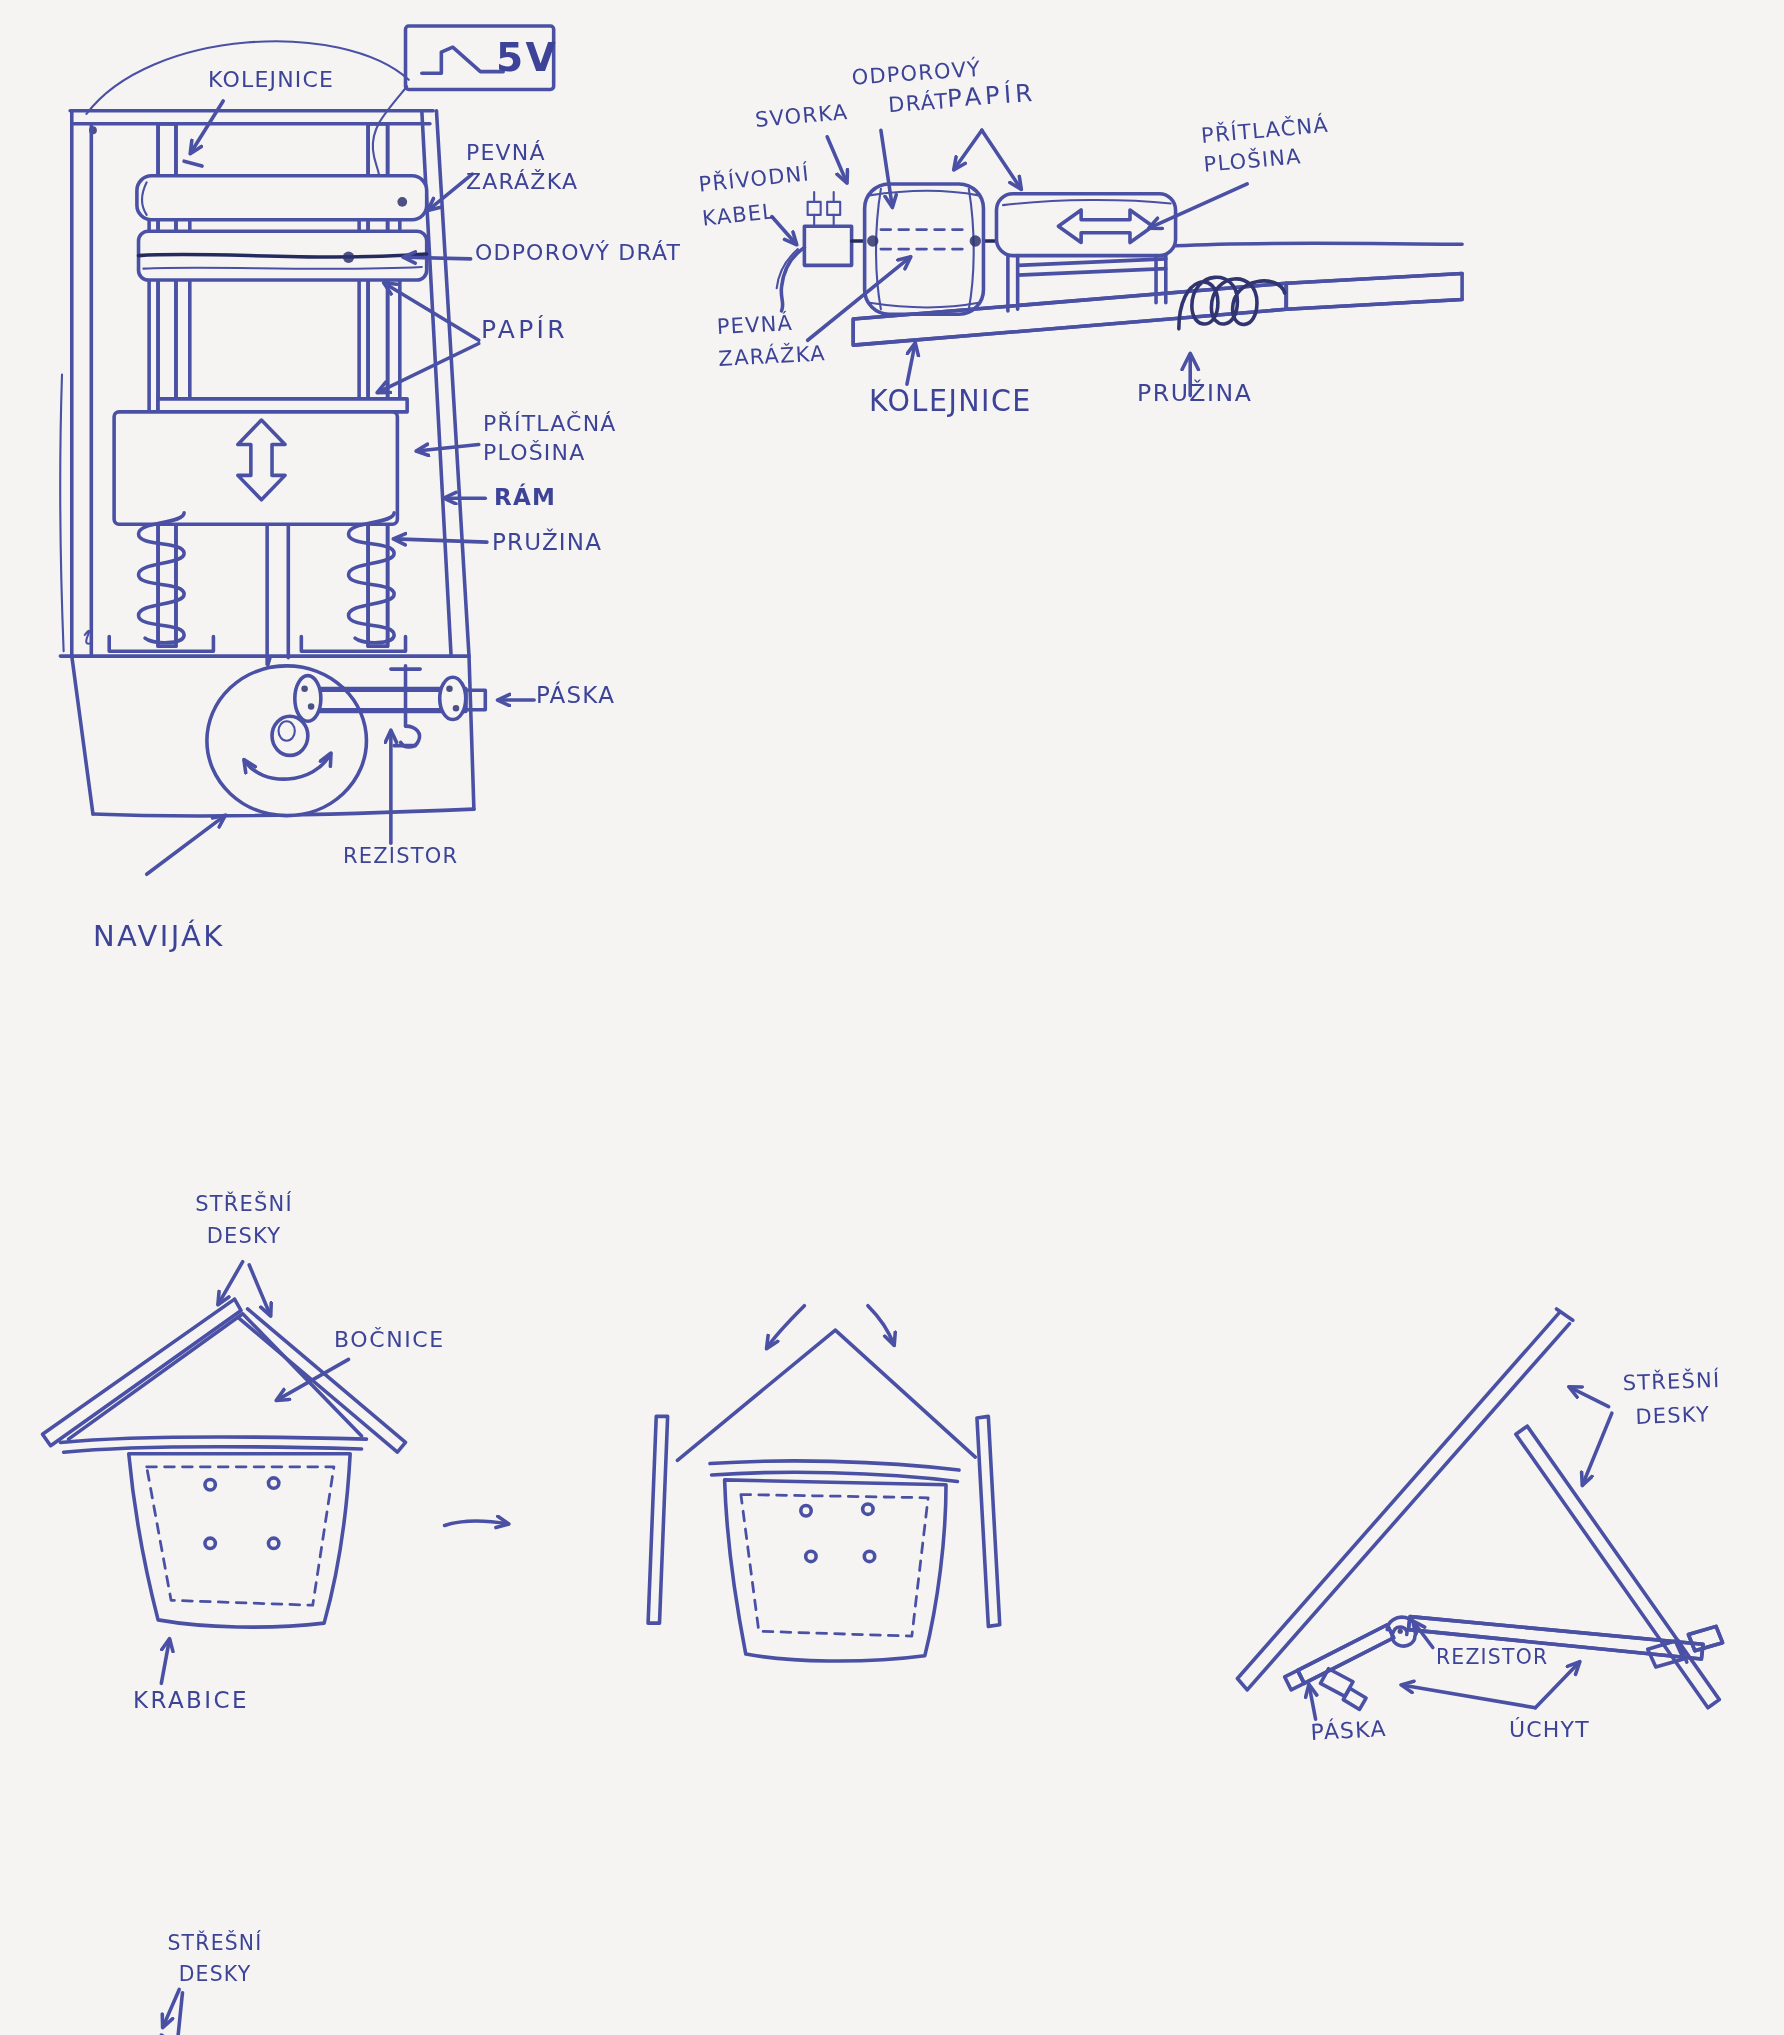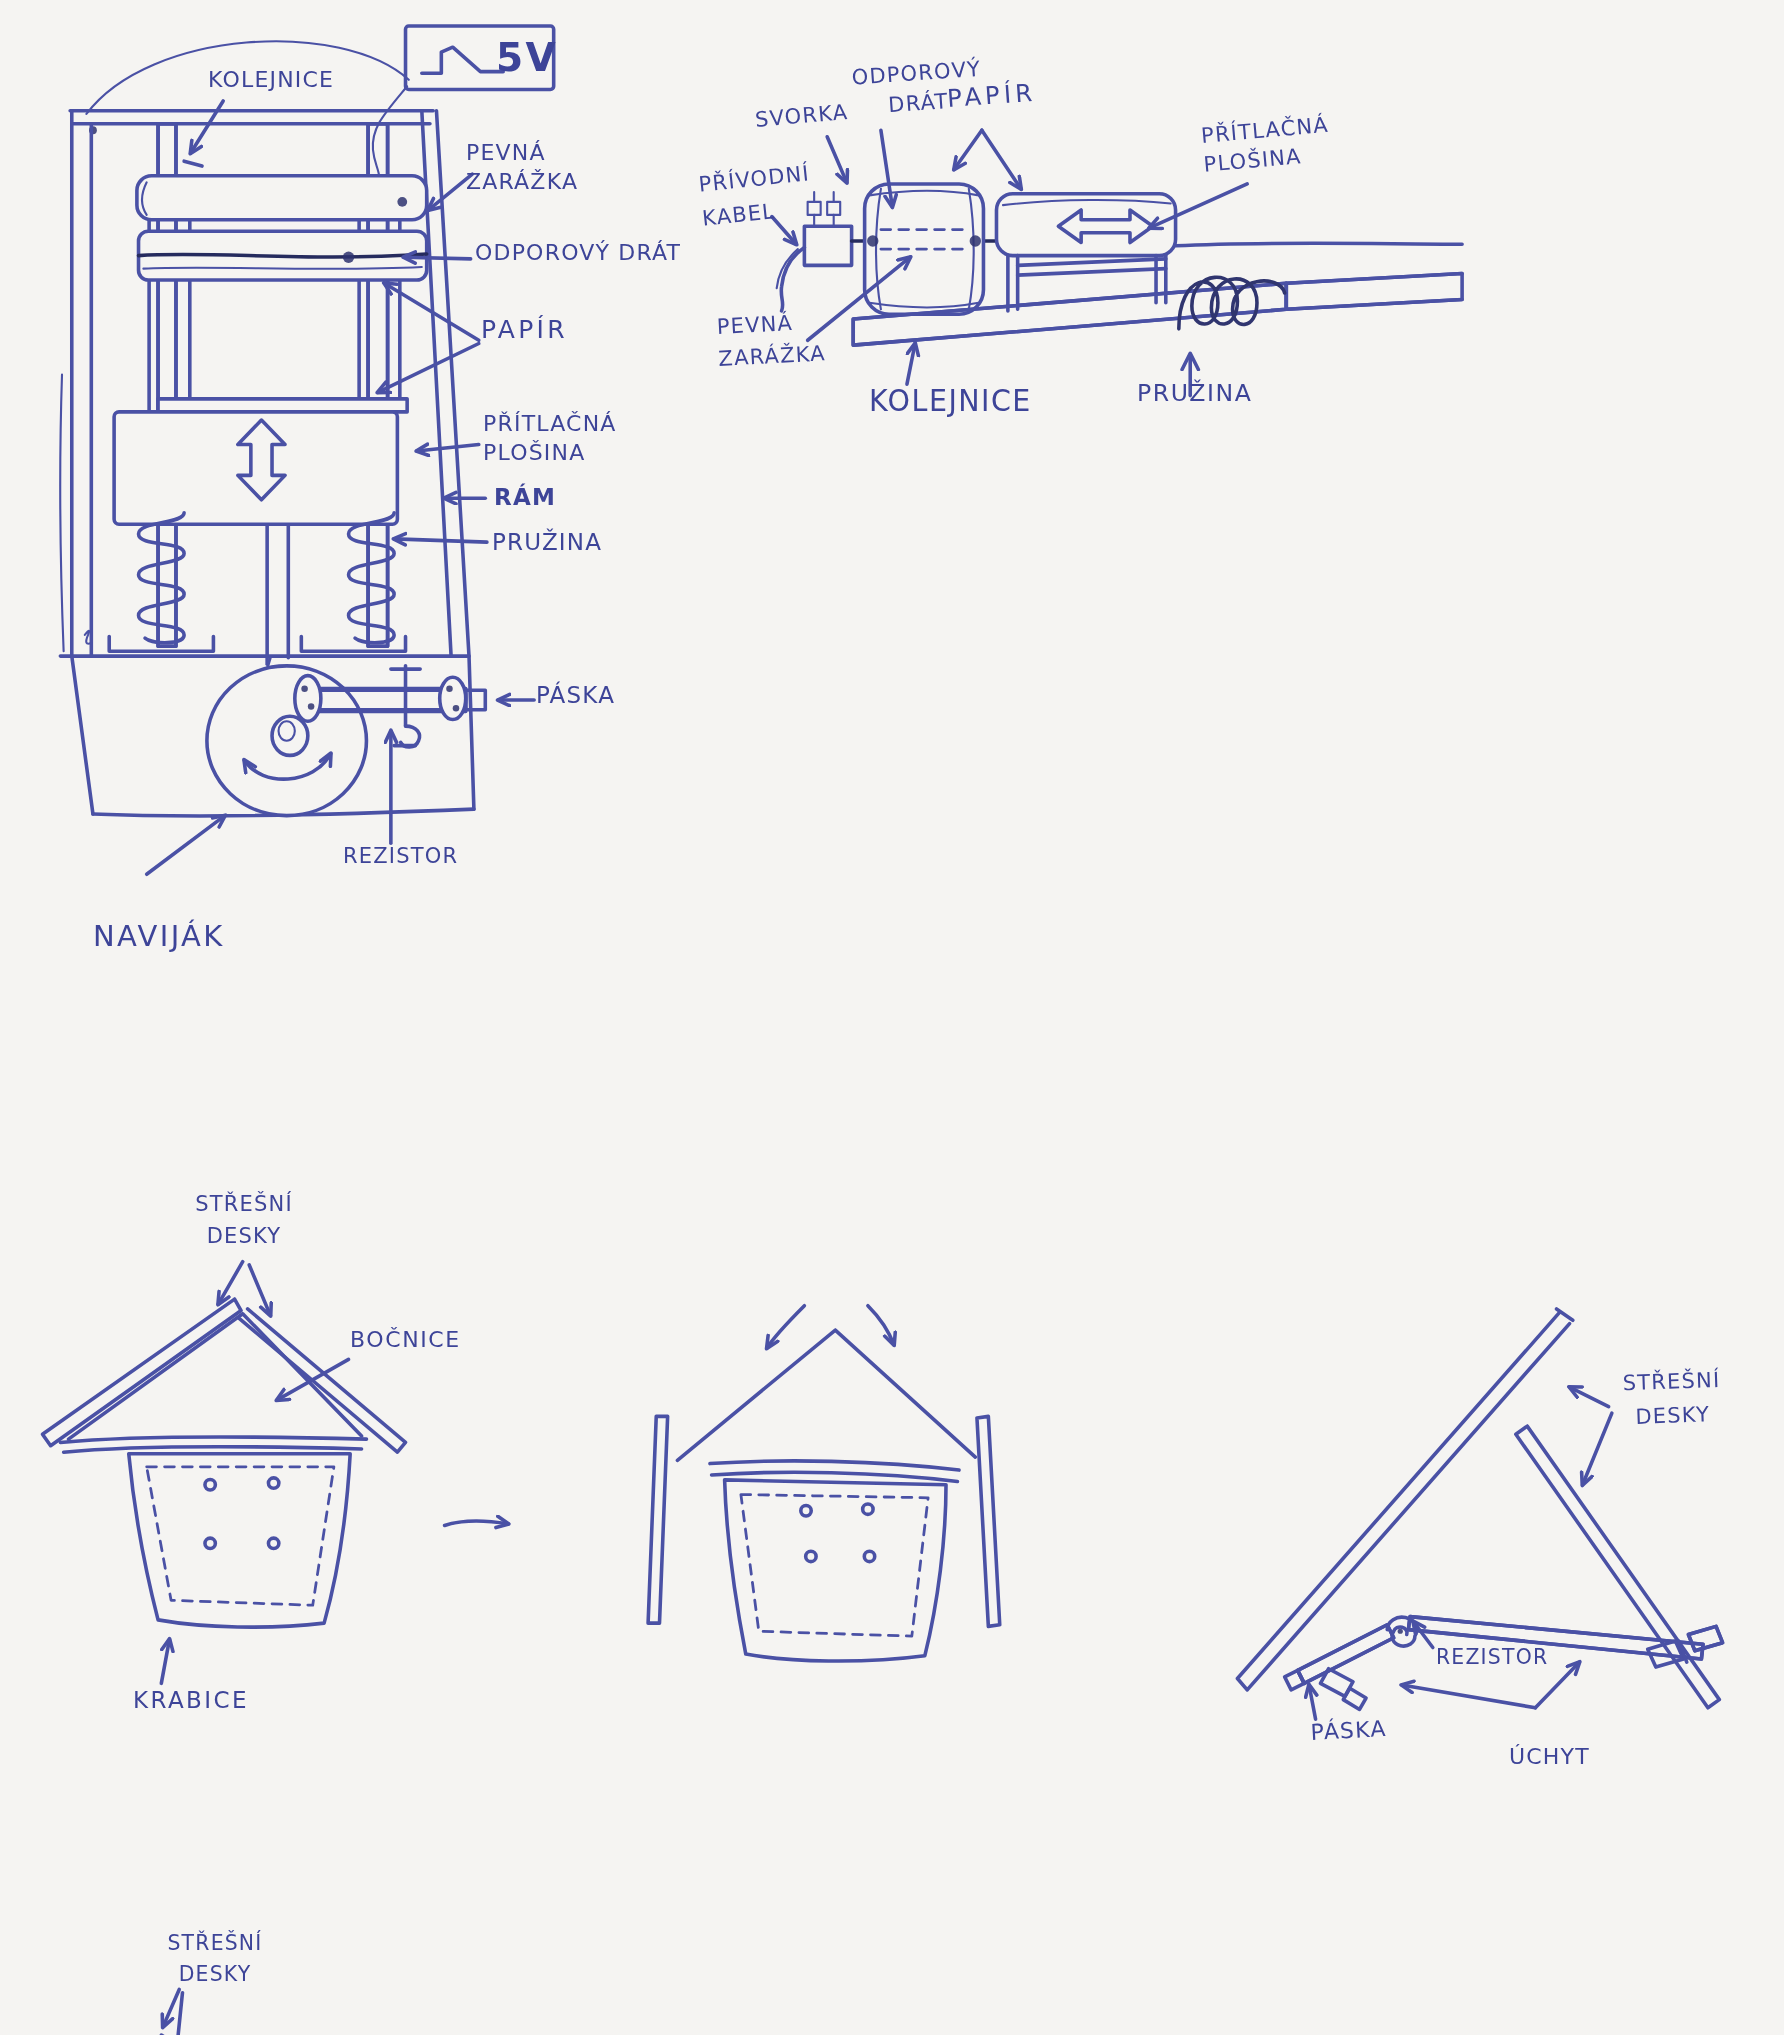--- a/index.html
+++ b/index.html
@@ -371,26 +371,26 @@
 PLOŠINA</div>
 <div class="lbl" style="left:697px;top:169px;font-size:21px;line-height:1.6;transform:rotate(-6deg);">PŘÍVODNÍ
 KABEL</div>
 <div class="lbl" style="left:716px;top:312px;font-size:21px;line-height:1.5;transform:rotate(-3deg);">PEVNÁ
 ZARÁŽKA</div>
 <div class="lbl" style="left:869px;top:380px;font-size:31px;letter-spacing:1.6px;transform:scaleX(0.92);">KOLEJNICE</div>
 <div class="lbl" style="left:1137px;top:378px;font-size:23.6px;letter-spacing:1.6px;">PRUŽINA</div>
 
 <div class="lbl" style="left:179px;top:1189px;font-size:21px;width:130px;text-align:center;line-height:1.5;">STŘEŠNÍ
 DESKY</div>
-<div class="lbl" style="left:350px;top:1326px;font-size:22px;letter-spacing:1.6px;">BOČNICE</div>
+<div class="lbl" style="left:334px;top:1326px;font-size:22px;letter-spacing:1.6px;">BOČNICE</div>
 <div class="lbl" style="left:133px;top:1686px;font-size:23px;letter-spacing:2.4px;">KRABICE</div>
 
 <div class="lbl" style="left:1604px;top:1368px;font-size:21px;width:134px;text-align:center;line-height:1.6;transform:rotate(-2deg);">STŘEŠNÍ
 DESKY</div>
 <div class="lbl" style="left:1436px;top:1644px;font-size:20.4px;">REZISTOR</div>
 <div class="lbl" style="left:1310px;top:1719px;font-size:22px;transform:rotate(-3deg);">PÁSKA</div>
-<div class="lbl" style="left:1509px;top:1716px;font-size:22px;margin-top:27px;">ÚCHYT</div>
+<div class="lbl" style="left:1509px;top:1716px;font-size:22px;">ÚCHYT</div>
 
 <div class="lbl" style="left:150px;top:1928px;font-size:20.4px;width:130px;text-align:center;line-height:1.5;">STŘEŠNÍ
 DESKY</div>
 
 </div>
 
 
 </body></html>

